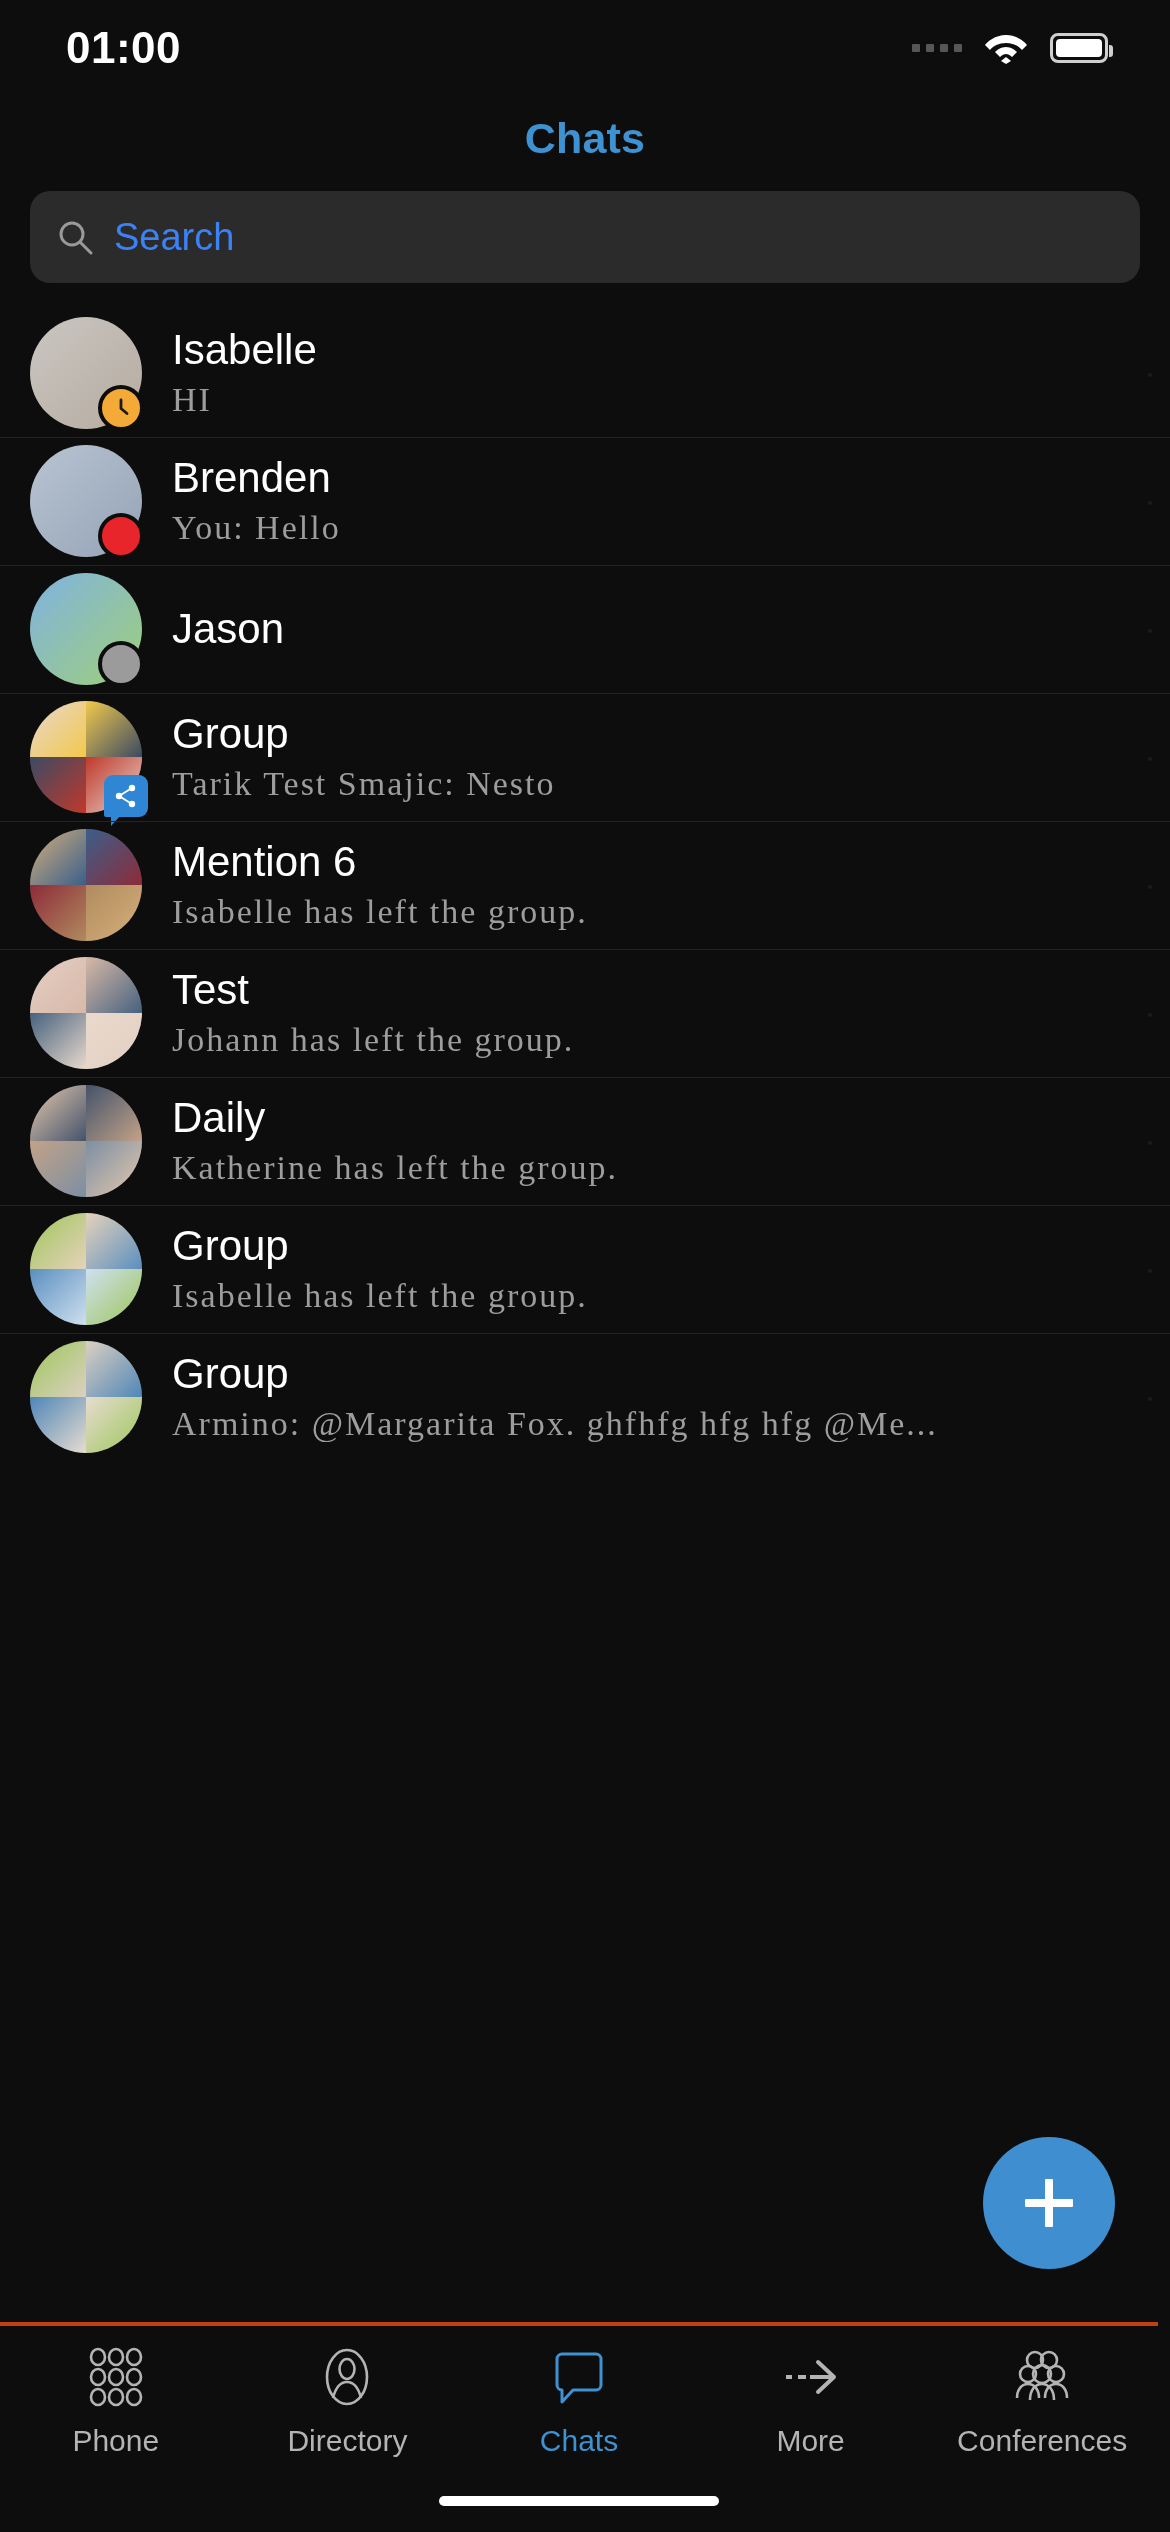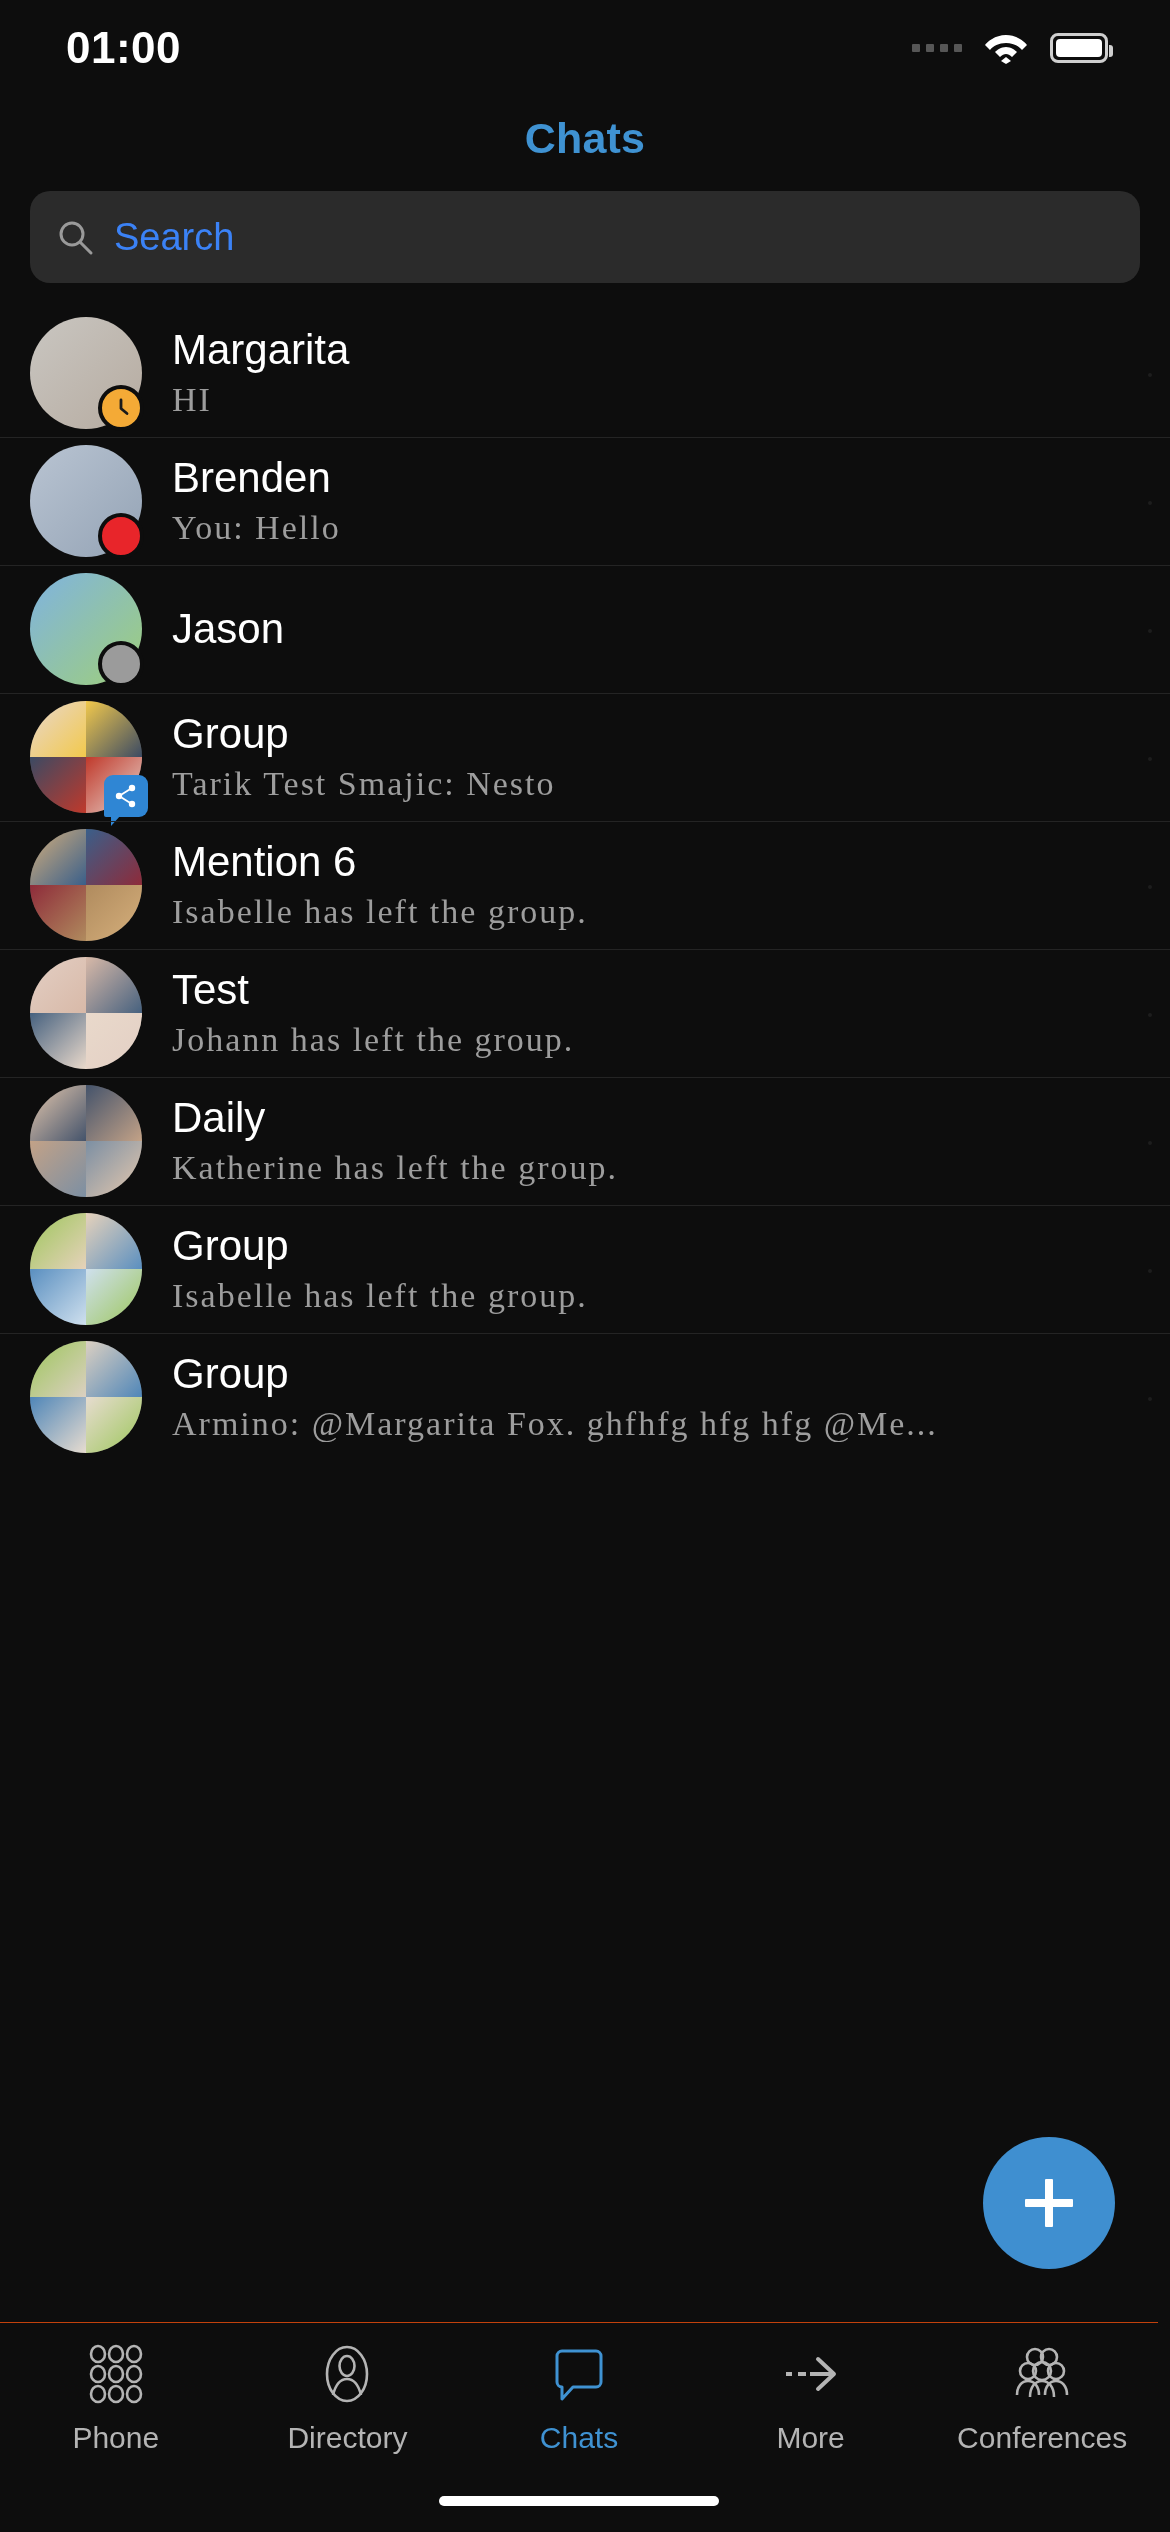--- a/index.html
+++ b/index.html
@@ -95,21 +95,21 @@
     width:132px; height:132px; border-radius:50%;
     background:#3f8fd0; display:flex; align-items:center; justify-content:center;
     border:none; cursor:pointer;
   }
   .fab svg{ display:block; }
 
   
   .tabbar{
     position:absolute; left:0; right:12px; bottom:0; height:210px;
     background:#0d0d0d; display:flex; align-items:flex-start;
-    padding-top:18px; border-top:1px solid #c2410c;
+    padding-top:18px; border-top:4px solid #c2410c;
   }
   .tab{
     flex:1 1 0; display:flex; flex-direction:column;
     align-items:center; gap:14px; cursor:pointer;
   }
   .tab .ti{ height:66px; display:flex; align-items:center; justify-content:center; }
   .tab .tl{ font-size:30px; color:#b4b4b4; }
   .tab.active .tl{ color:#3f92d2; }
   .homebar{
     position:absolute; left:50%; transform:translateX(-50%);
@@ -162,21 +162,21 @@
         <div class="avatar q1">
           <span style="background: linear-gradient(135deg, rgb(201, 198, 193), rgb(182, 171, 160));"></span>
         </div>
         <div class="badge away">
           <svg width="26" height="26" viewBox="0 0 26 26">
             <path d="M13 5 v8.5 l6 5" fill="none" stroke="#1a1a1a" stroke-width="2.8" stroke-linecap="round" stroke-linejoin="round"></path>
           </svg>
         </div>
       </div>
       <div class="meta">
-        <div class="name">Margarita</div>
+        <div class="name">Isabelle</div>
         <div class="msg emoji">HI</div>
       </div>
       <span class="dotright"></span>
     </div>
     <div class="row">
       <div class="av-wrap">
         <div class="avatar q1">
           <span style="background: linear-gradient(135deg, rgb(185, 196, 210), rgb(148, 163, 181));"></span>
         </div>
         <div class="badge busy"></div>

